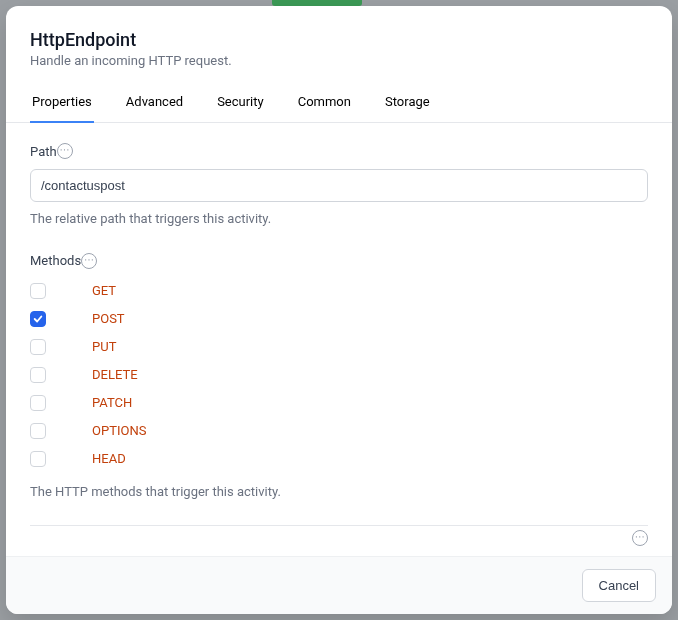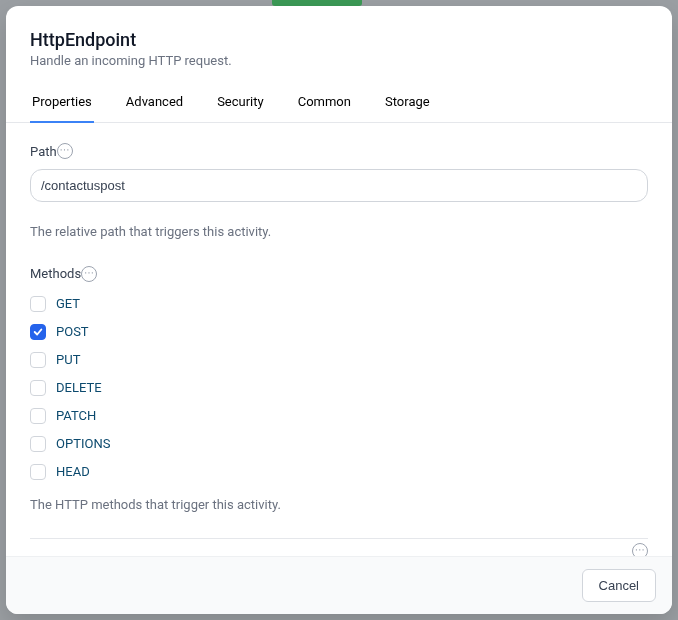--- a/index.html
+++ b/index.html
@@ -93,31 +93,31 @@
       font-size: 10px;
       color: #9ca3af;
       letter-spacing: 0.5px;
       line-height: 1;
       cursor: pointer;
     }
     .more-icon::before { content: "⋯"; position: relative; top: -1px;}
     .input {
       width: 100%;
       border: 1px solid #d1d5db;
-      border-radius: 12px;
+      border-radius: 6px;
       padding: 8px 10px;
       font-size: 13px;
       color: #374151;
       margin-top: 10px;
       outline: none;
     }
     .hint {
       font-size: 13px;
       color: #6b7280;
-      margin-top: 21px;
+      margin-top: 8px;
       line-height: 1.4;
     }
     .section { margin-top: 24px; }
     .section:first-child { margin-top: 0; }
     .checkbox-list { margin-top: 14px; display: flex; flex-direction: column; gap: 12px; }
     .checkbox-item { display: flex; align-items: center; gap: 10px; }
     .cb {
       width: 16px;
       height: 16px;
       border: 1px solid #d1d5db;
@@ -127,21 +127,21 @@
       justify-content: center;
       cursor: pointer;
       flex-shrink: 0;
     }
     .cb.checked {
       background: #2563eb;
       border-color: #2563eb;
     }
     .cb.checked svg { display: block; }
     .cb svg { display: none; width: 10px; height: 10px; }
-    .cb-label { font-size: 13px; color: #0c4a6e; }
+    .cb-label { font-size: 13px; color: #c2410c; margin-left: 36px; }
     .divider { border: none; border-top: 1px solid #e5e7eb; margin: 24px 0 0 0; }
     .rc-row {
       display: flex;
       justify-content: flex-end;
       margin-top: 4px;
     }
     .footer {
       background: #f9fafb;
       border-top: 1px solid #eef0f2;
       padding: 12px 16px;

